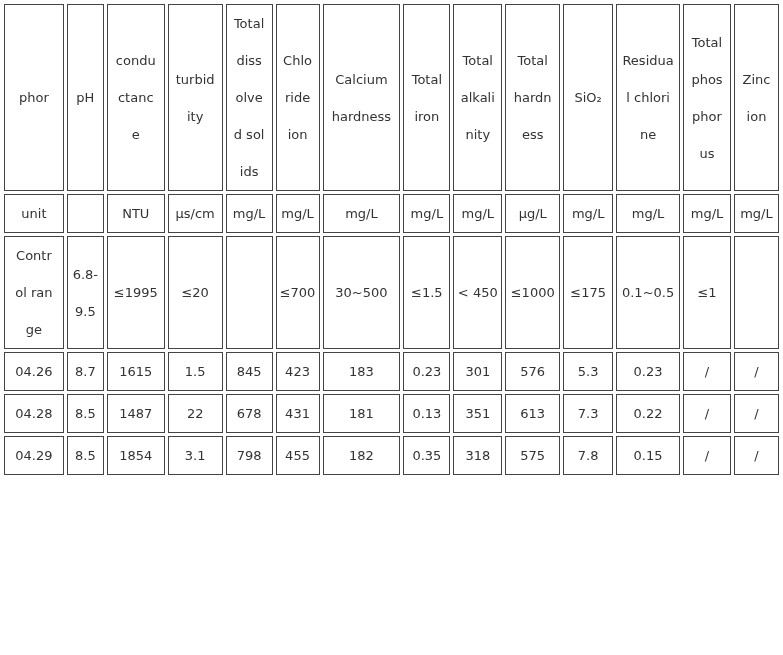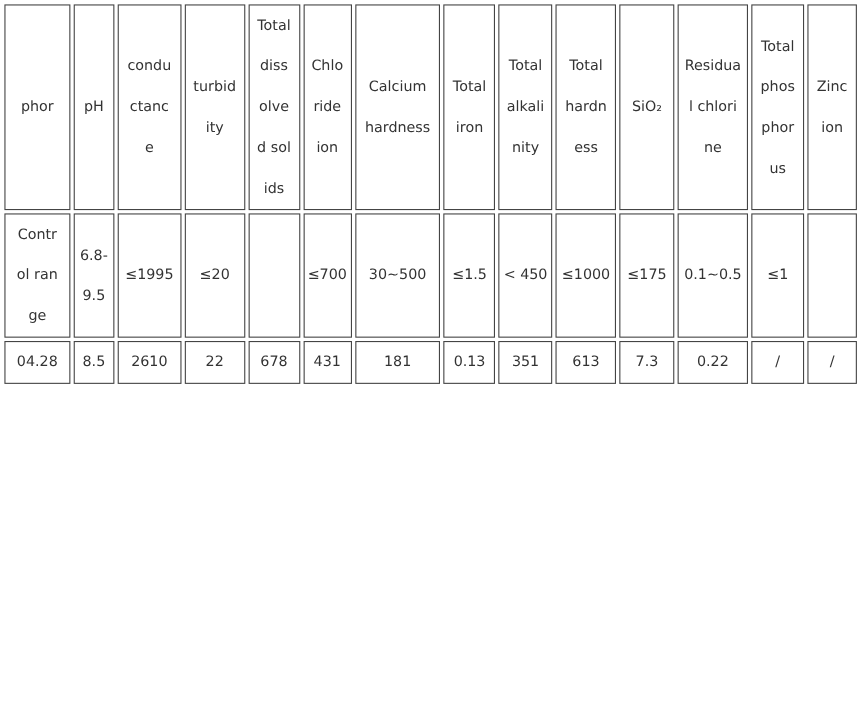--- a/index.html
+++ b/index.html
@@ -87,49 +87,97 @@
 l chlori
 ne</td>
           <td>Total
 phos
 phor
 us</td>
           <td>Zinc
 ion</td>
         </tr>
         <tr>
+          <td>unit</td>
+          <td></td>
+          <td>NTU</td>
+          <td>μs/cm</td>
+          <td>mg/L</td>
+          <td>mg/L</td>
+          <td>mg/L</td>
+          <td>mg/L</td>
+          <td>mg/L</td>
+          <td>μg/L</td>
+          <td>mg/L</td>
+          <td>mg/L</td>
+          <td>mg/L</td>
+          <td>mg/L</td>
+        </tr>
+        <tr>
           <td>Contr
 ol ran
 ge</td>
           <td>6.8-
 9.5</td>
           <td>≤1995</td>
           <td>≤20</td>
           <td></td>
           <td>≤700</td>
           <td>30~500</td>
           <td>≤1.5</td>
           <td>&lt; 450</td>
           <td>≤1000</td>
           <td>≤175</td>
           <td>0.1~0.5</td>
           <td>≤1</td>
           <td></td>
         </tr>
         <tr>
+          <td>04.26</td>
+          <td>8.7</td>
+          <td>1615</td>
+          <td>1.5</td>
+          <td>845</td>
+          <td>423</td>
+          <td>183</td>
+          <td>0.23</td>
+          <td>301</td>
+          <td>576</td>
+          <td>5.3</td>
+          <td>0.23</td>
+          <td>/</td>
+          <td>/</td>
+        </tr>
+        <tr>
           <td>04.28</td>
           <td>8.5</td>
-          <td>2610</td>
+          <td>1487</td>
           <td>22</td>
           <td>678</td>
           <td>431</td>
           <td>181</td>
           <td>0.13</td>
           <td>351</td>
           <td>613</td>
           <td>7.3</td>
           <td>0.22</td>
           <td>/</td>
           <td>/</td>
         </tr>
+        <tr>
+          <td>04.29</td>
+          <td>8.5</td>
+          <td>1854</td>
+          <td>3.1</td>
+          <td>798</td>
+          <td>455</td>
+          <td>182</td>
+          <td>0.35</td>
+          <td>318</td>
+          <td>575</td>
+          <td>7.8</td>
+          <td>0.15</td>
+          <td>/</td>
+          <td>/</td>
+        </tr>
       </tbody>
   </table>
 </div>
 
 </body></html>

